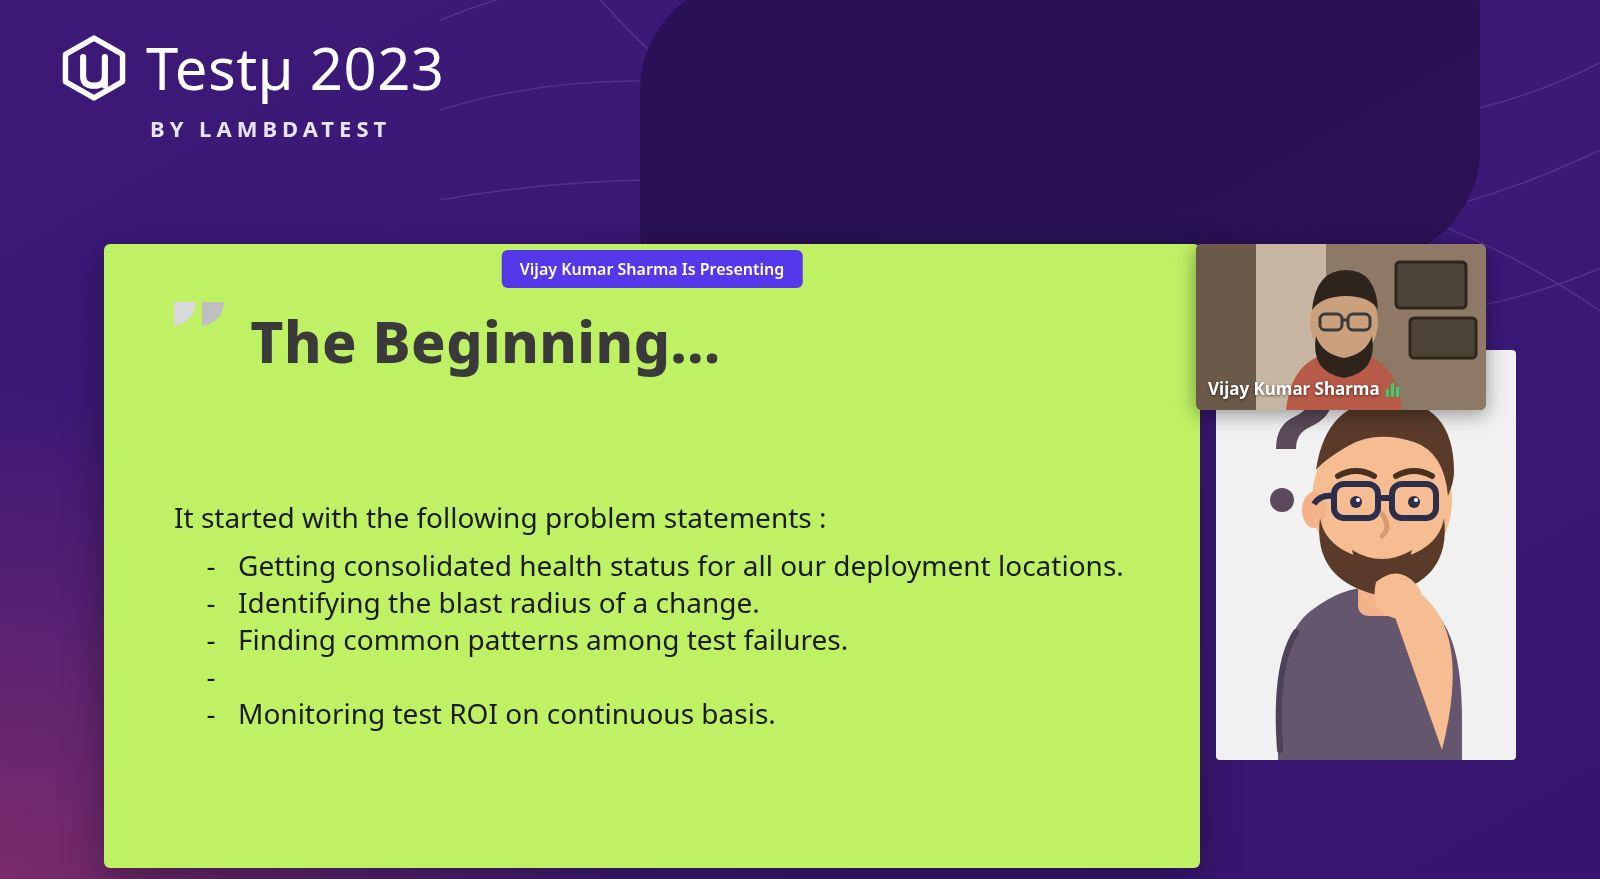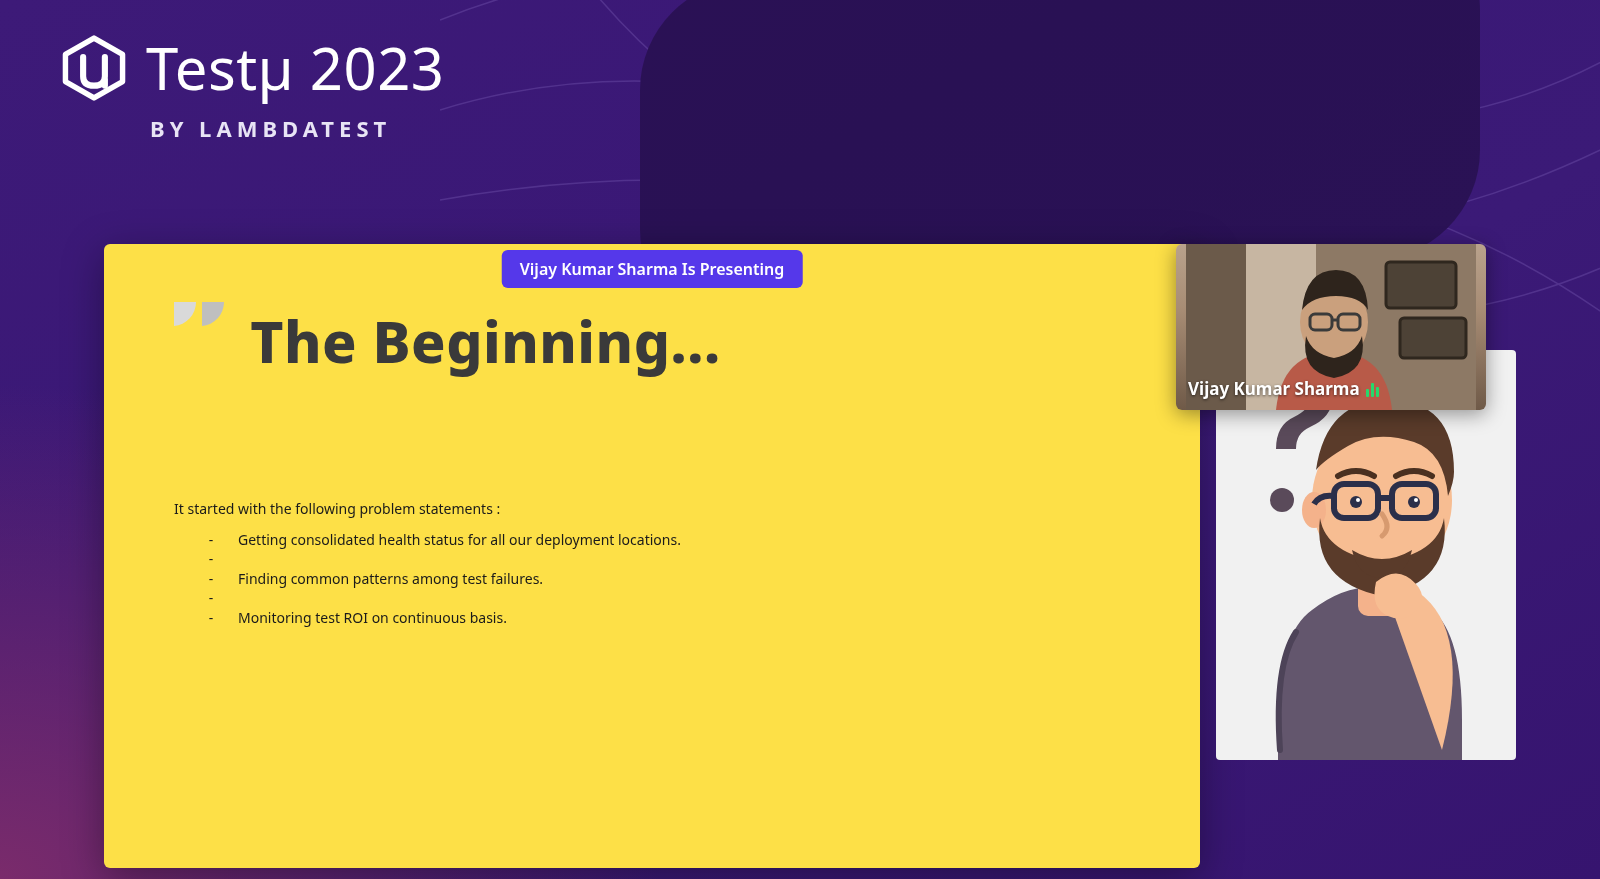--- a/index.html
+++ b/index.html
@@ -12,36 +12,36 @@
   
   .bg-lines{position:absolute;top:-40px;right:-40px;width:1200px;height:500px;opacity:.28;pointer-events:none;}
   .bg-lines path{fill:none;stroke:#8f73c9;stroke-width:1.5;}
   
   .hdr{position:absolute;top:28px;left:60px;color:#fff;}
   .hdr-row{display:flex;align-items:center;gap:18px;}
   .logo-badge{width:68px;height:68px;display:flex;align-items:center;justify-content:center;}
   .hdr-title{font-size:58px;font-weight:400;letter-spacing:.5px;}
   .hdr-sub{margin-top:6px;margin-left:90px;font-size:22px;font-weight:700;letter-spacing:5px;color:#e8e4f5;}
   
-  .slide{position:absolute;left:104px;top:244px;width:1096px;height:624px;background:#fde047;border-radius:6px;box-shadow:0 10px 40px rgba(0,0,0,.35);}
+  .slide{position:absolute;left:104px;top:244px;width:1096px;height:624px;background:#bef264;border-radius:6px;box-shadow:0 10px 40px rgba(0,0,0,.35);}
   .presenting-badge{position:absolute;left:50%;top:6px;transform:translateX(-50%);background:#5538ea;color:#fff;font-size:16px;font-weight:600;padding:8px 18px;border-radius:6px;}
   .slide-inner{position:absolute;left:70px;top:58px;right:40px;}
   .quote-mark{width:52px;height:46px;display:inline-block;vertical-align:top;margin-right:20px;}
   .slide-title{display:inline-block;vertical-align:top;font-size:57px;font-weight:800;color:#3a3a3a;letter-spacing:.5px;}
-  .body-text{margin-top:120px;font-size:14px;color:#1b1b1b;line-height:1.25;}
+  .body-text{margin-top:120px;font-size:28px;color:#1b1b1b;line-height:1.25;}
   .body-intro{margin-bottom:12px;}
   .bullets{list-style:none;padding:0;margin:0;}
   .bullets li{display:flex;gap:22px;padding:1px 0 1px 32px;}
   .bullets li .dash{width:10px;flex:none;text-align:center;}
   .pipe-link{color:#1a73e8;text-decoration:none;}
   
   .illust{position:absolute;right:84px;top:350px;width:300px;height:410px;background:#f1f1f1;border-radius:4px;display:flex;align-items:flex-start;justify-content:center;overflow:hidden;}
   .illust svg{width:100%;height:100%;}
   
-  .tile{position:absolute;right:114px;top:244px;width:290px;height:166px;border-radius:6px;overflow:hidden;background:linear-gradient(180deg,#b9a28c 0%, #a78c74 40%, #6f5a48 100%);box-shadow:0 4px 20px rgba(0,0,0,.4);padding-left:20px;}
+  .tile{position:absolute;right:114px;top:244px;width:290px;height:166px;border-radius:6px;overflow:hidden;background:linear-gradient(180deg,#b9a28c 0%, #a78c74 40%, #6f5a48 100%);box-shadow:0 4px 20px rgba(0,0,0,.4);}
   .tile svg{position:absolute;inset:0;width:100%;height:100%;}
   .tile-name{position:absolute;left:12px;bottom:10px;color:#fff;font-size:17px;font-weight:700;text-shadow:0 1px 3px rgba(0,0,0,.6);display:flex;align-items:center;gap:6px;}
   .mic-ind{display:inline-flex;gap:2px;align-items:flex-end;height:16px;}
   .mic-ind span{display:inline-block;width:3px;background:#27d86b;border-radius:1px;}
   .mic-ind span:nth-child(1){height:8px;}
   .mic-ind span:nth-child(2){height:14px;}
   .mic-ind span:nth-child(3){height:10px;}
 </style>
 </head>
 <body>
@@ -82,20 +82,21 @@
 
     <div class="body-text">
       <div class="body-intro">It started with the following problem statements :</div>
       <ul class="bullets">
         <li>
             <span class="dash">-</span>
             <span>Getting consolidated health status for all our deployment locations.</span>
           </li>
         <li>
             <span class="dash">-</span>
+            <span>Identifying the blast radius of a change.</span>
           </li>
         <li>
             <span class="dash">-</span>
             <span>Finding common patterns among test failures.</span>
           </li>
         <li>
             <span class="dash">-</span>
         </li>
         <li>
             <span class="dash">-</span>

